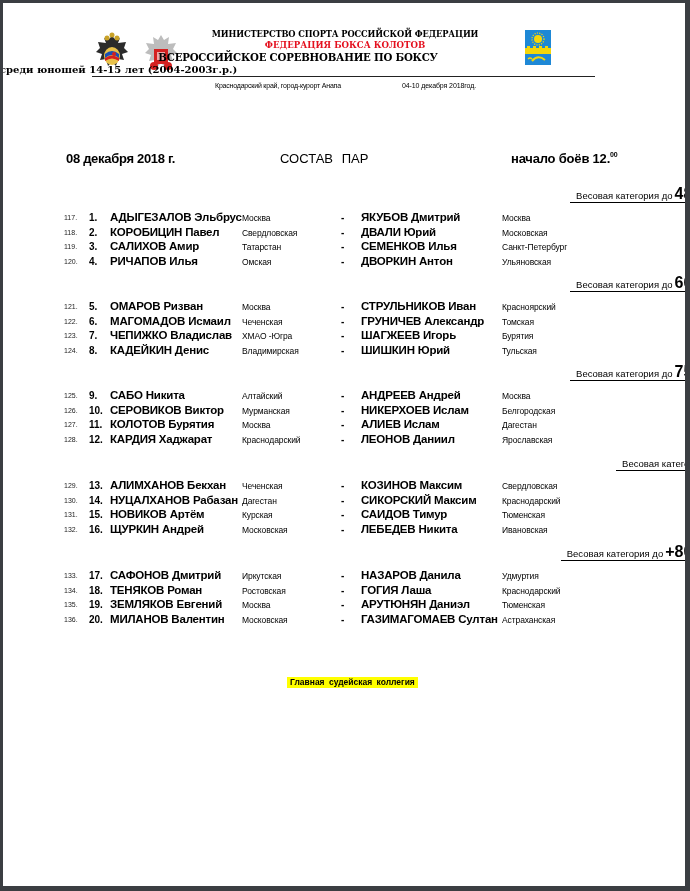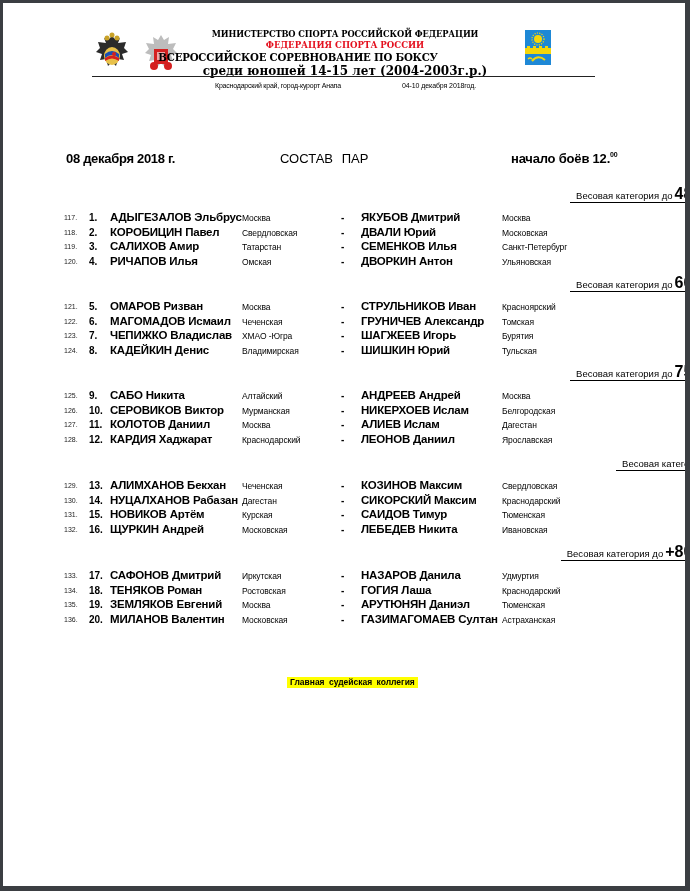--- a/index.html
+++ b/index.html
@@ -13,21 +13,21 @@
     border-right: 5px solid #3b3e42; border-bottom: 5px solid #3b3e42;
     pointer-events: none;
   }
   .abs { position: absolute; white-space: nowrap; }
 
   
   .emblem { position: absolute; }
   .hdr-line1 { top: 29px; left: 0; width: 690px; text-align: center; font-family: "DejaVu Serif", serif; font-weight: bold; font-size: 8.3px; letter-spacing: -0.1px; }
   .hdr-line2 { top: 40px; left: 0; width: 690px; text-align: center; font-family: "DejaVu Serif", serif; font-weight: bold; font-size: 8.6px; color: #e4101e; }
   .hdr-line3 { top: 51px; left: 0; width: 596px; text-align: center; font-family: "DejaVu Serif", serif; font-weight: bold; font-size: 10.2px; letter-spacing: -0.2px; }
-  .hdr-line4 { top: 64px; left: 0; width: 690px; text-align: center; font-family: "DejaVu Serif", serif; font-weight: bold; font-size: 12px; }
+  .hdr-line4 { top: 64px; left: 0; width: 690px; font-family: "DejaVu Serif", serif; font-weight: bold; font-size: 10px; }
   .hdr-rule { position: absolute; left: 92px; top: 76px; width: 503px; height: 0; border-top: 1.5px solid #222; }
   .hdr-place { top: 82px; left: 215px; font-size: 7px; letter-spacing: -0.2px; }
   .hdr-dates { top: 82px; left: 402px; font-size: 7px; letter-spacing: -0.1px; }
 
   .title-date { top: 151px; left: 66px; font-weight: bold; font-size: 13px; letter-spacing: -0.3px; text-align: right; }
   .title-main { top: 151px; left: 280px; font-weight: normal; font-size: 13px; word-spacing: 5px; }
   .title-start { top: 151px; left: 511px; font-weight: bold; font-size: 13px; letter-spacing: -0.2px; }
   .title-start sup { font-size: 7px; vertical-align: 6px; }
 
   .category { position: absolute; left: 0; width: 690px; text-align: right; font-size: 9.5px; padding-left: 12px; }
@@ -75,21 +75,21 @@
     <rect x="0" y="18" width="26" height="6" fill="#f5d60a"></rect>
     <rect x="2" y="16" width="3" height="2" fill="#f5d60a"></rect>
       <rect x="8" y="16" width="3" height="2" fill="#f5d60a"></rect>
       <rect x="14" y="16" width="3" height="2" fill="#f5d60a"></rect>
       <rect x="20" y="16" width="3" height="2" fill="#f5d60a"></rect>
     <path d="M7 31 Q13 24 20 30" fill="none" stroke="#f5d60a" stroke-width="2"></path>
     <path d="M3 29 Q5 27 7 29" fill="none" stroke="#f5d60a" stroke-width="1.5"></path>
   </svg>
 
   <div class="abs hdr-line1">МИНИСТЕРСТВО СПОРТА РОССИЙСКОЙ ФЕДЕРАЦИИ</div>
-  <div class="abs hdr-line2">ФЕДЕРАЦИЯ СПОРТА РОССИИ</div>
+  <div class="abs hdr-line2">ФЕДЕРАЦИЯ БОКСА КОЛОТОВ</div>
   <div class="abs hdr-line3">ВСЕРОССИЙСКОЕ СОРЕВНОВАНИЕ ПО БОКСУ</div>
   <div class="abs hdr-line4">среди юношей  14-15 лет (2004-2003г.р.)</div>
   <div class="hdr-rule"></div>
   <div class="abs hdr-place">Краснодарский край, город-курорт Анапа</div>
   <div class="abs hdr-dates">04-10 декабря  2018год.</div>
 
   <div class="abs title-date">08 декабря  2018 г.</div>
   <div class="abs title-main">СОСТАВ  ПАР</div>
   <div class="abs title-start"><span>начало боёв 12.</span><sup>00</sup></div>
 
@@ -183,21 +183,21 @@
         <span class="num-local">10.</span>
         <span class="f1">СЕРОВИКОВ Виктор</span>
         <span class="r1"> Мурманская</span>
         <span class="dash">-</span>
         <span class="f2">НИКЕРХОЕВ  Ислам</span>
         <span class="r2">Белгородская</span>
       </div>
       <div class="bout" style="top: 418.4px;">
         <span class="num-global">127.</span>
         <span class="num-local">11.</span>
-        <span class="f1">КОЛОТОВ  Даниил</span>
+        <span class="f1">КОЛОТОВ  Бурятия</span>
         <span class="r1">Москва</span>
         <span class="dash">-</span>
         <span class="f2">АЛИЕВ  Ислам</span>
         <span class="r2">Дагестан</span>
       </div>
       <div class="bout" style="top: 433.1px;">
         <span class="num-global">128.</span>
         <span class="num-local">12.</span>
         <span class="f1">КАРДИЯ Хаджарат</span>
         <span class="r1">Краснодарский</span>

